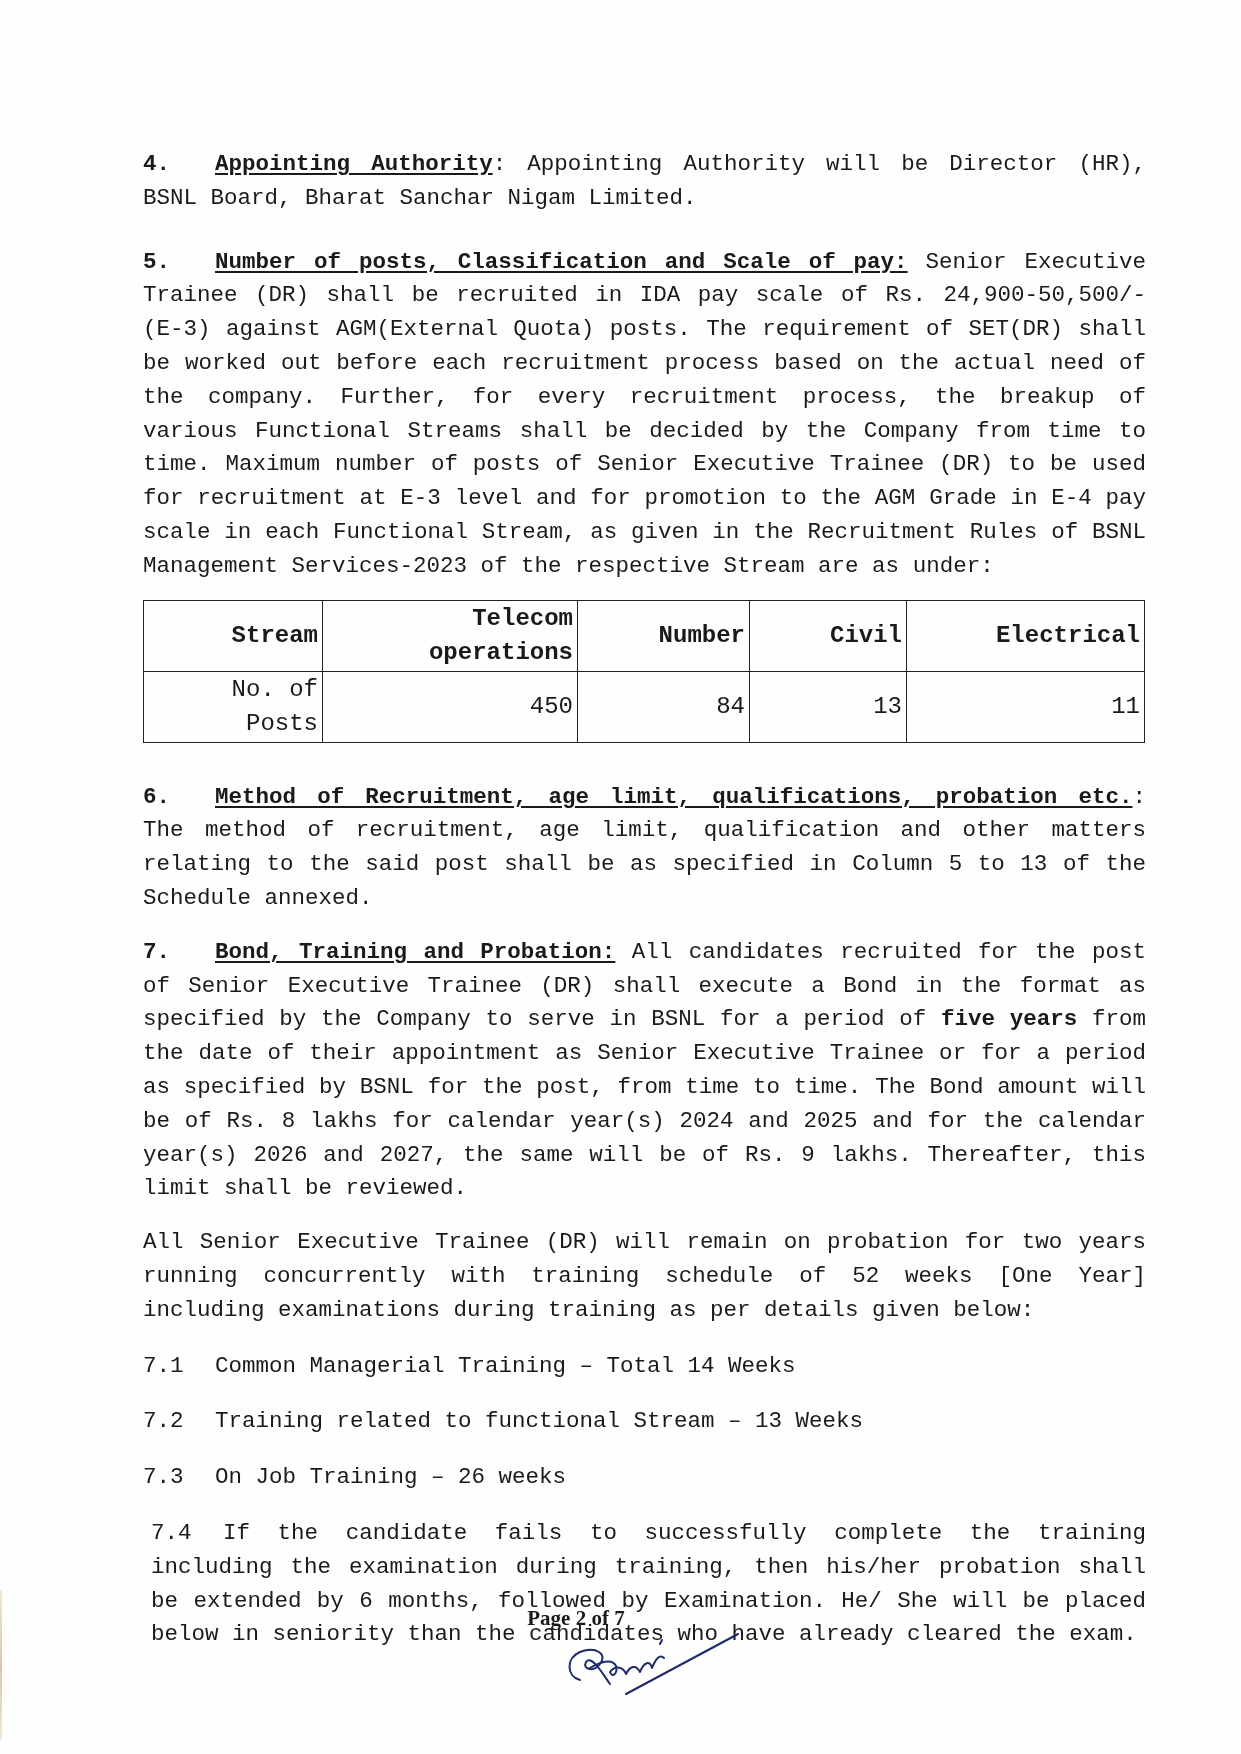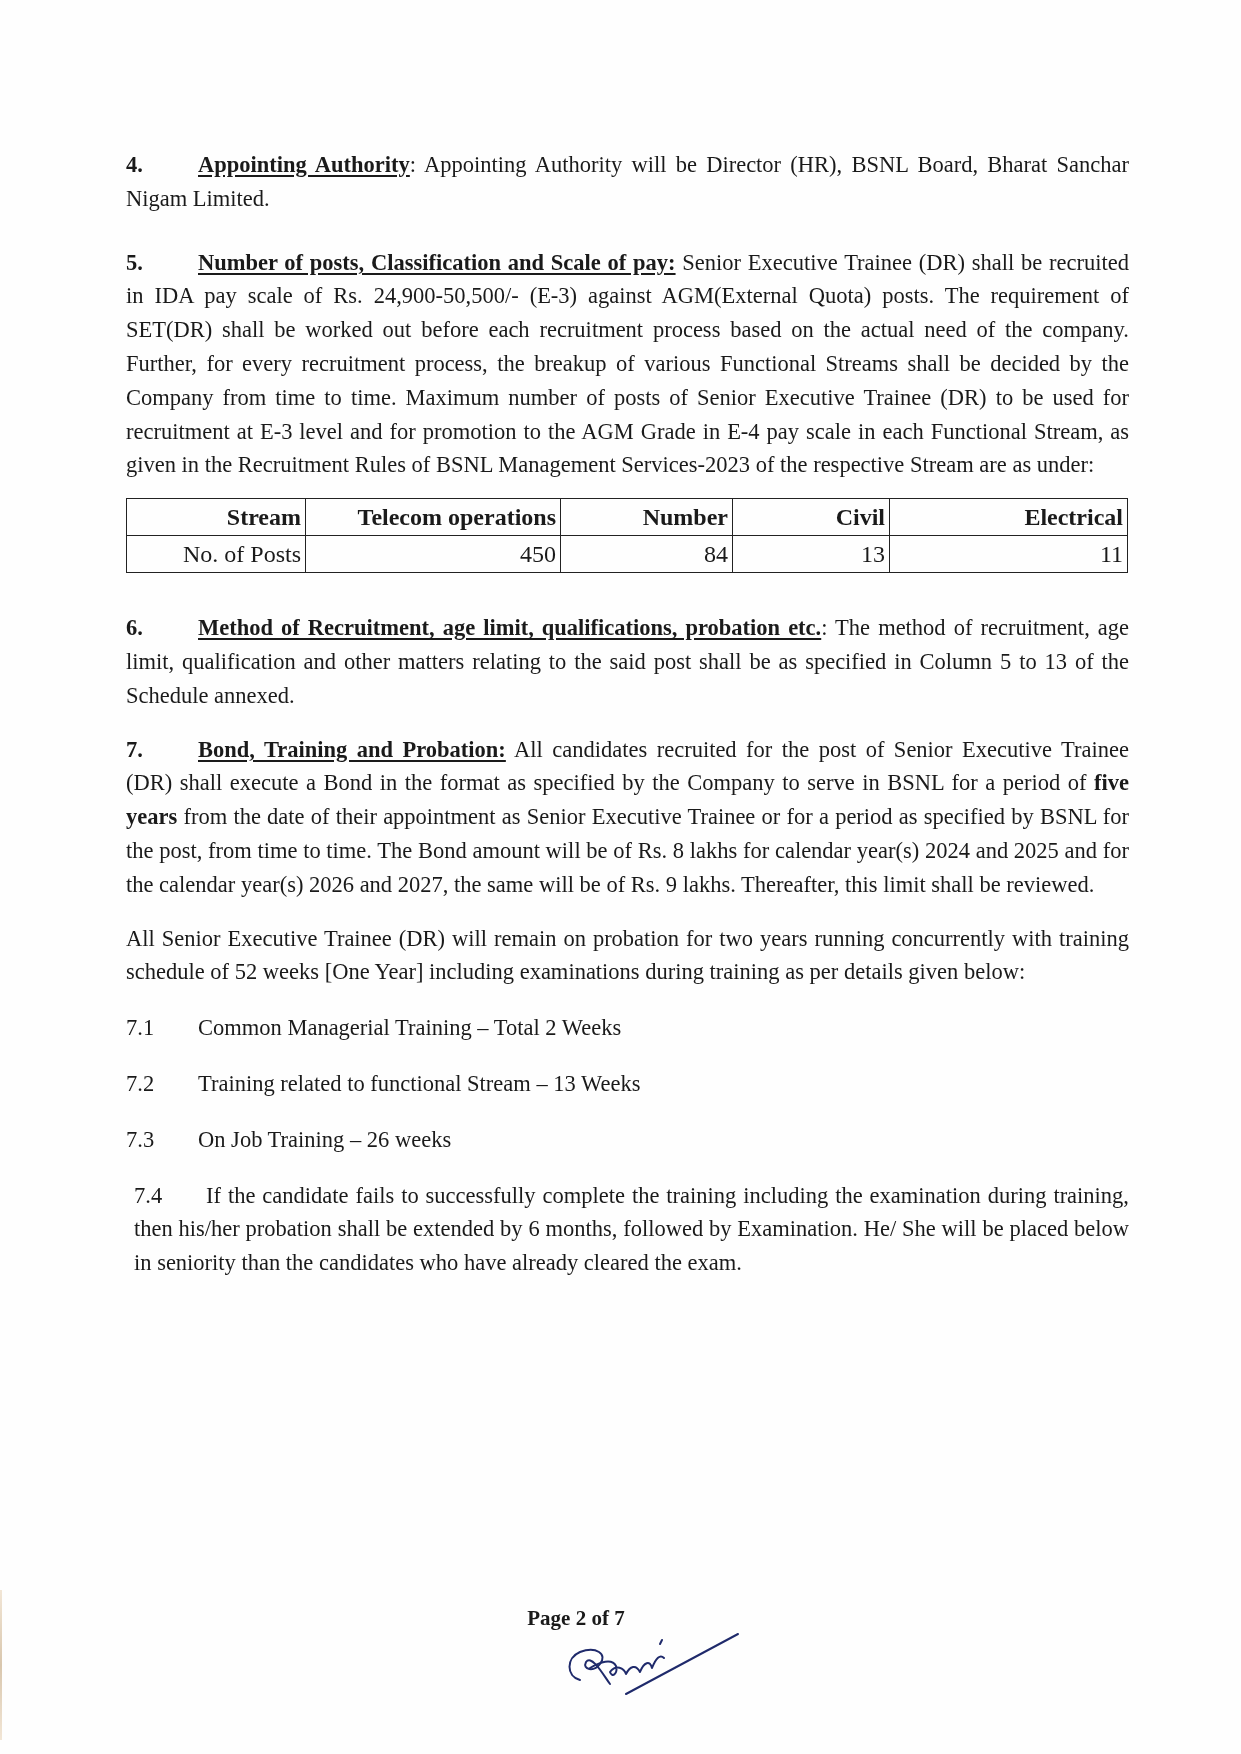--- a/index.html
+++ b/index.html
@@ -5,22 +5,22 @@
   html, body { margin: 0; padding: 0; background: #ffffff; }
   body { width: 1241px; height: 1754px; position: relative; overflow: hidden; }
   .page {
     position: absolute; left: 0; top: 0; width: 1241px; height: 1754px; background: #fefefe;
   }
   .scan-edge {
     position: absolute; left: 0; top: 1590px; width: 2px; height: 150px;
     background: linear-gradient(#f2e6d6, #d9c7ae, #f2e6d6);
   }
   .content {
-    position: absolute; left: 126px; top: 148px; width: 1003px;
-    font-family: Liberation Serif, serif;
+    position: absolute; left: 143px; top: 148px; width: 1003px;
+    font-family: Liberation Mono, monospace;
     font-size: 22.5px; line-height: 33.8px; color: #1a1a1a;
   }
   p { margin: 0; text-align: justify; }
   .num { display: inline-block; width: 72px; font-weight: bold; }
   .head { font-weight: bold; text-decoration: underline; text-underline-offset: 3px; }
   .bold { font-weight: bold; }
   #sec4 { }
   #sec5 { margin-top: 30px; }
   .tbl-wrap { margin-top: 16px; margin-bottom: 0; }
   table { border-collapse: collapse; width: 1002px; }
@@ -85,21 +85,21 @@
     </p>
 
     <p id="sec7">
       <span class="num">7.</span><span class="head">Bond, Training and Probation:</span><span>  All candidates recruited for the post of Senior Executive Trainee (DR) shall execute a Bond in the format as specified by the Company to serve in BSNL for a period of </span><span class="bold">five years</span><span> from the date of their appointment as Senior Executive Trainee or for a period as specified by BSNL for the post, from time to time.  The Bond amount will be of Rs. 8 lakhs for calendar year(s) 2024 and 2025 and for the calendar year(s) 2026 and 2027, the same will be of Rs. 9 lakhs.  Thereafter, this limit shall be reviewed.</span>
     </p>
 
     <p id="sec7-para">All Senior Executive Trainee (DR) will remain on probation for two years running concurrently with training schedule of 52 weeks [One Year] including examinations during training as per details given below:</p>
 
     <div class="sub">
       <span class="subnum">7.1</span>
-      <span class="subtext">Common Managerial Training – Total 2 Weeks</span>
+      <span class="subtext">Common Managerial Training – Total 14 Weeks</span>
     </div>
     <div class="sub">
       <span class="subnum">7.2</span>
       <span class="subtext">Training related to functional Stream – 13 Weeks</span>
     </div>
     <div class="sub">
       <span class="subnum">7.3</span>
       <span class="subtext">On Job Training – 26 weeks</span>
     </div>
     <p class="sub74">

